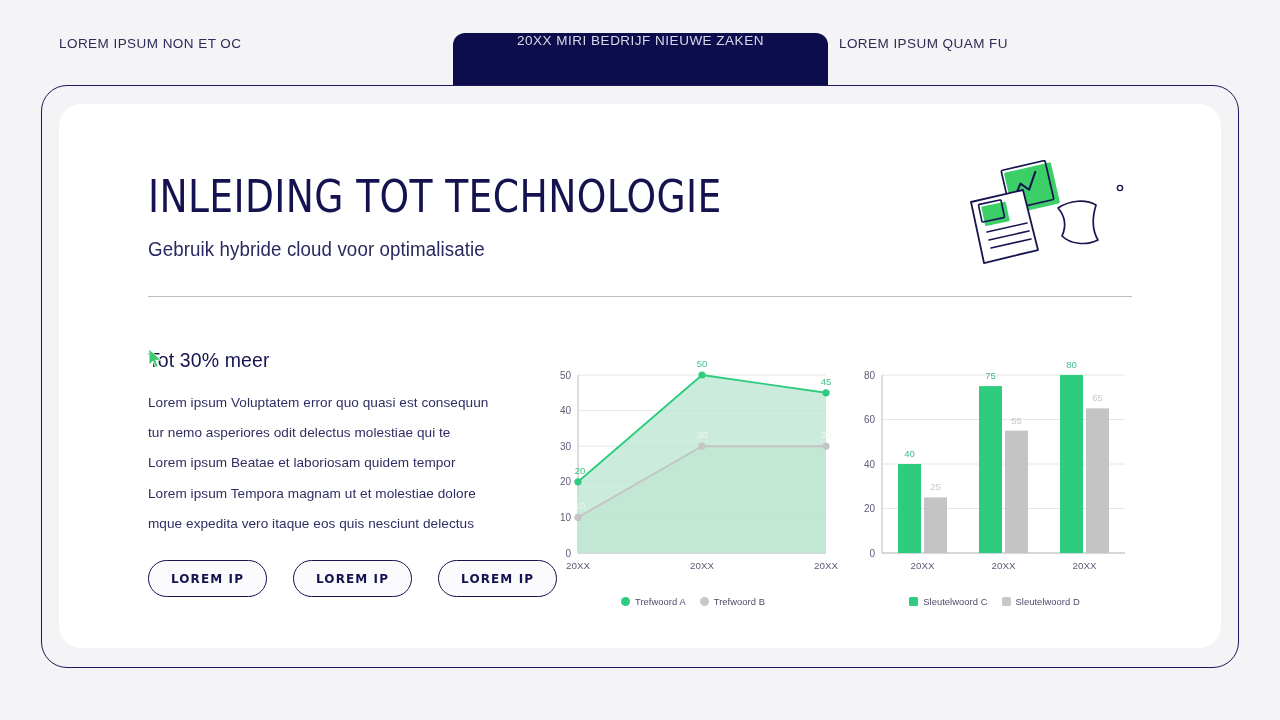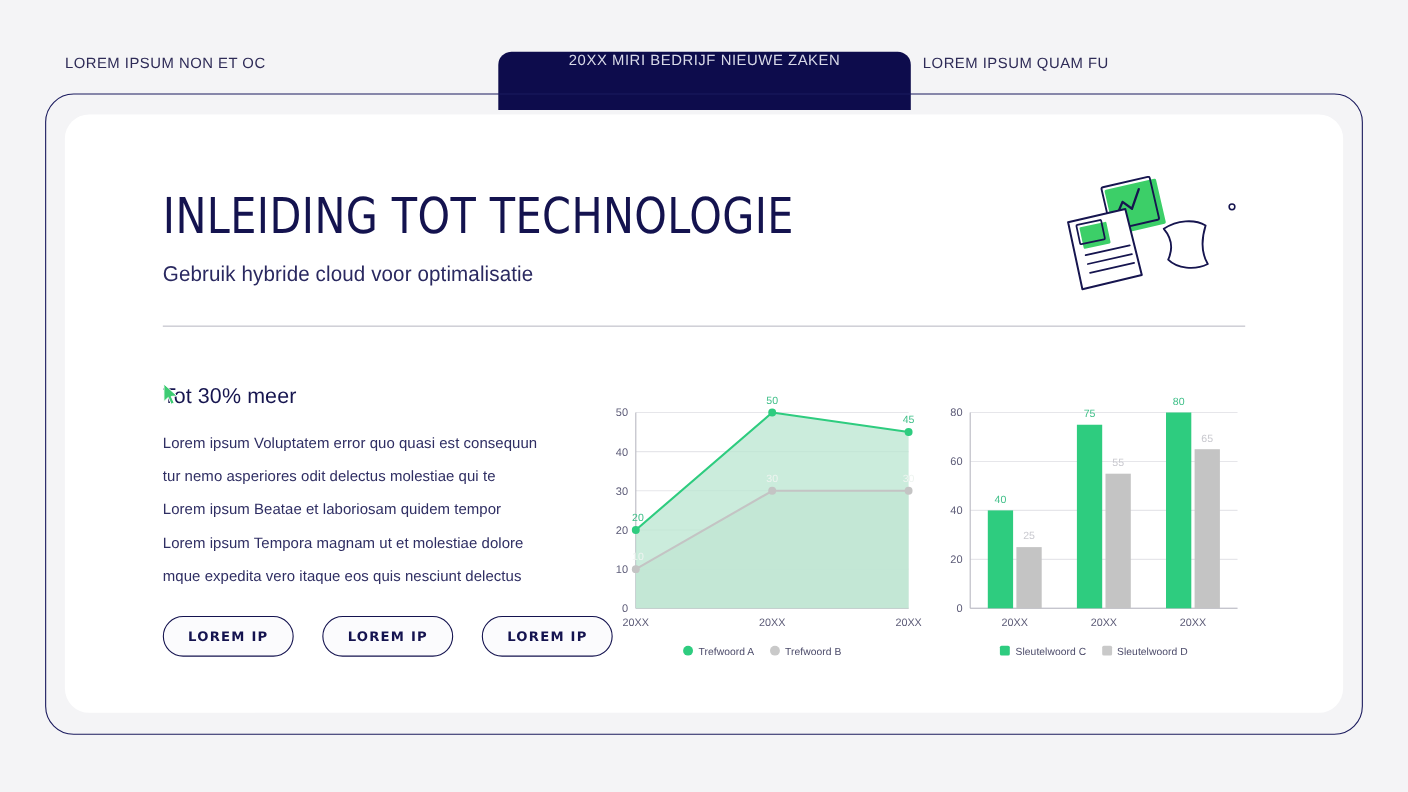--- a/index.html
+++ b/index.html
@@ -15,21 +15,20 @@
     background: #f4f4f6;
     position: relative;
   }
 
   
   .topbar {
     position: absolute;
     top: 0; left: 0;
     width: 1056px;
     height: 86px;
-    margin-top: 14px;
   }
 
   .topbar-label {
     position: absolute;
     top: 36px;
     font-size: 13.5px;
     letter-spacing: 0.45px;
     color: #2e2b57;
     font-family: "Liberation Sans", sans-serif;
     white-space: nowrap;
@@ -173,21 +172,21 @@
   #line-chart-wrap { left: 548px; top: 352px; width: 290px; height: 248px; }
   #bar-chart-wrap  { left: 852px; top: 352px; width: 285px; height: 248px; }
 
   .chart-svg { display: block; }
 
   .legend {
     display: flex;
     justify-content: center;
     align-items: center;
     gap: 14px;
-    margin-top: 9px;
+    margin-top: 19px;
   }
   .legend-item { display: flex; align-items: center; gap: 5px; }
   .legend-swatch-round { width: 9px; height: 9px; border-radius: 50%; }
   .legend-swatch-square { width: 9px; height: 9px; border-radius: 1.5px; }
   .legend-label {
     font-size: 9.4px;
     color: #4c4b6a;
     letter-spacing: 0.05px;
     white-space: nowrap;
   }

